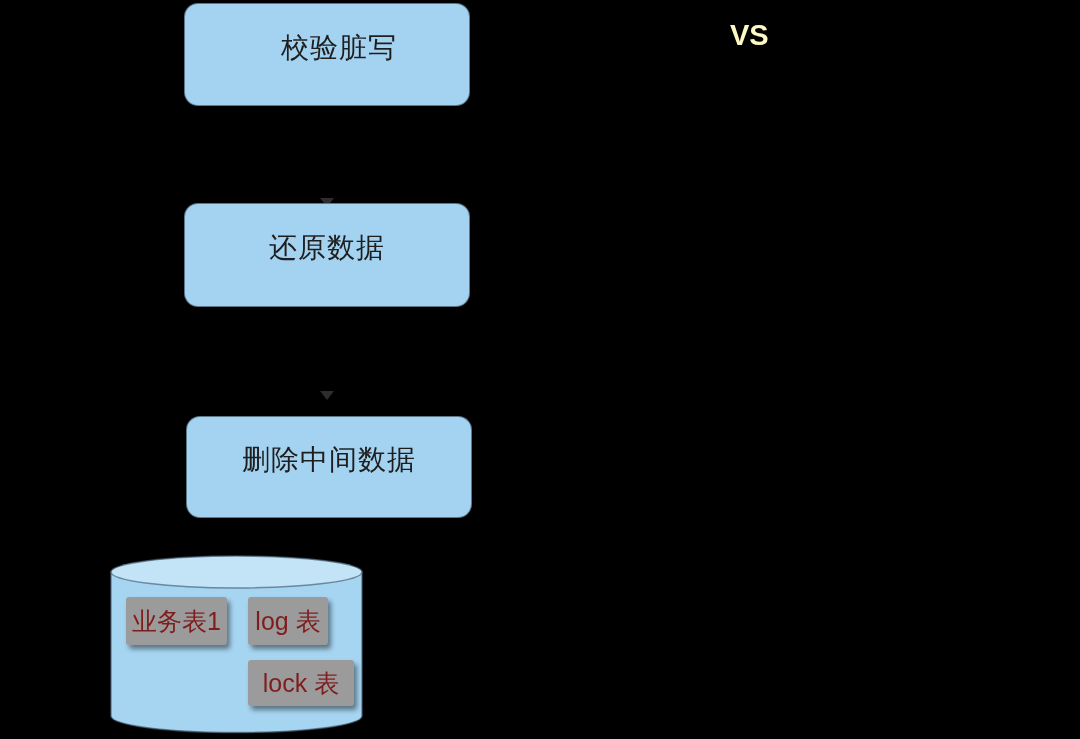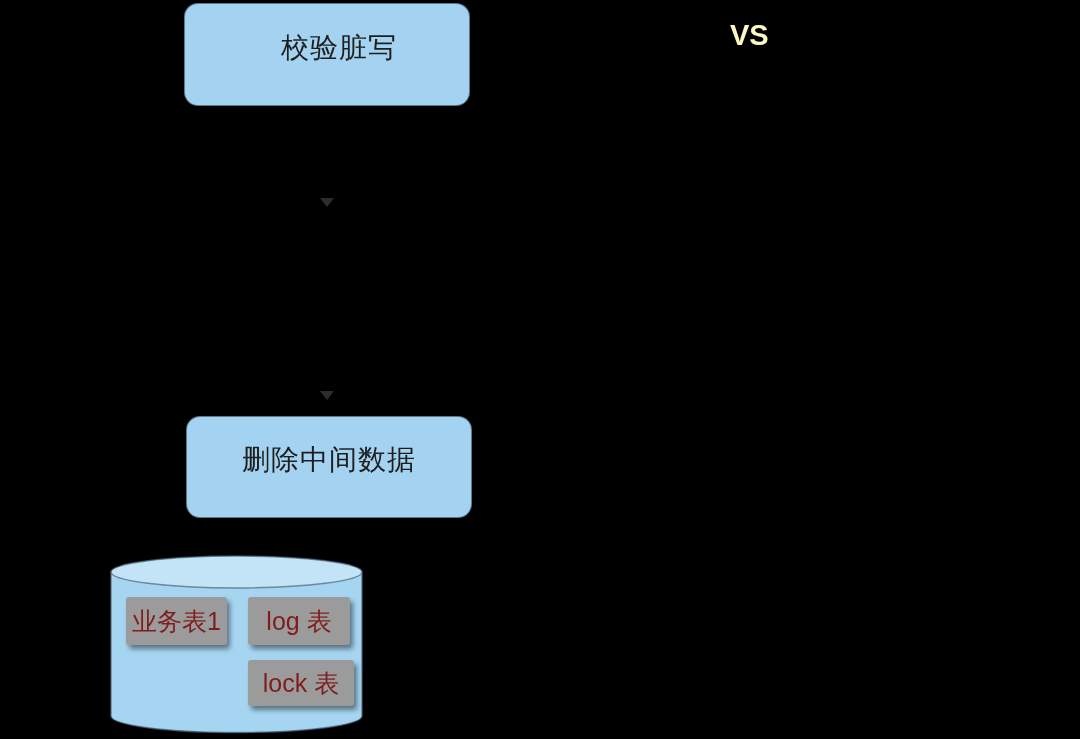--- a/index.html
+++ b/index.html
@@ -84,35 +84,38 @@
     border-radius: 3px;
     box-shadow: 3px 4px 5px rgba(0, 0, 0, 0.45);
     display: flex;
     align-items: center;
     justify-content: center;
     color: #7f1d1d;
     font-size: 25px;
     white-space: nowrap;
   }
   #table-chip-1 { left: 126px; top: 597px; width: 101px; }
-  #table-chip-2 { left: 248px; top: 597px; width: 102px; }
+  #table-chip-2 { left: 248px; top: 597px; width: 80px; }
   #table-chip-3 { left: 126px; top: 660px; width: 101px; height: 46px; }
   #table-chip-4 { left: 248px; top: 660px; width: 106px; height: 46px; }
 </style>
 </head>
 <body>
 
 <div id="stage">
 
   <div class="step-box" id="step-1">
     <span class="step-label">校验脏写</span>
   </div>
 
   <div class="arrowhead" id="arrowhead-1"></div>
 
+  <div class="step-box" id="step-2">
+    <span class="step-label">还原数据</span>
+  </div>
 
   <div class="arrowhead" id="arrowhead-2"></div>
 
   <div class="step-box" id="step-3">
     <span class="step-label">删除中间数据</span>
   </div>
 
   <div id="vs-label">VS</div>
 
   <svg id="db-cylinder" viewBox="0 0 253 179" xmlns="http://www.w3.org/2000/svg">

